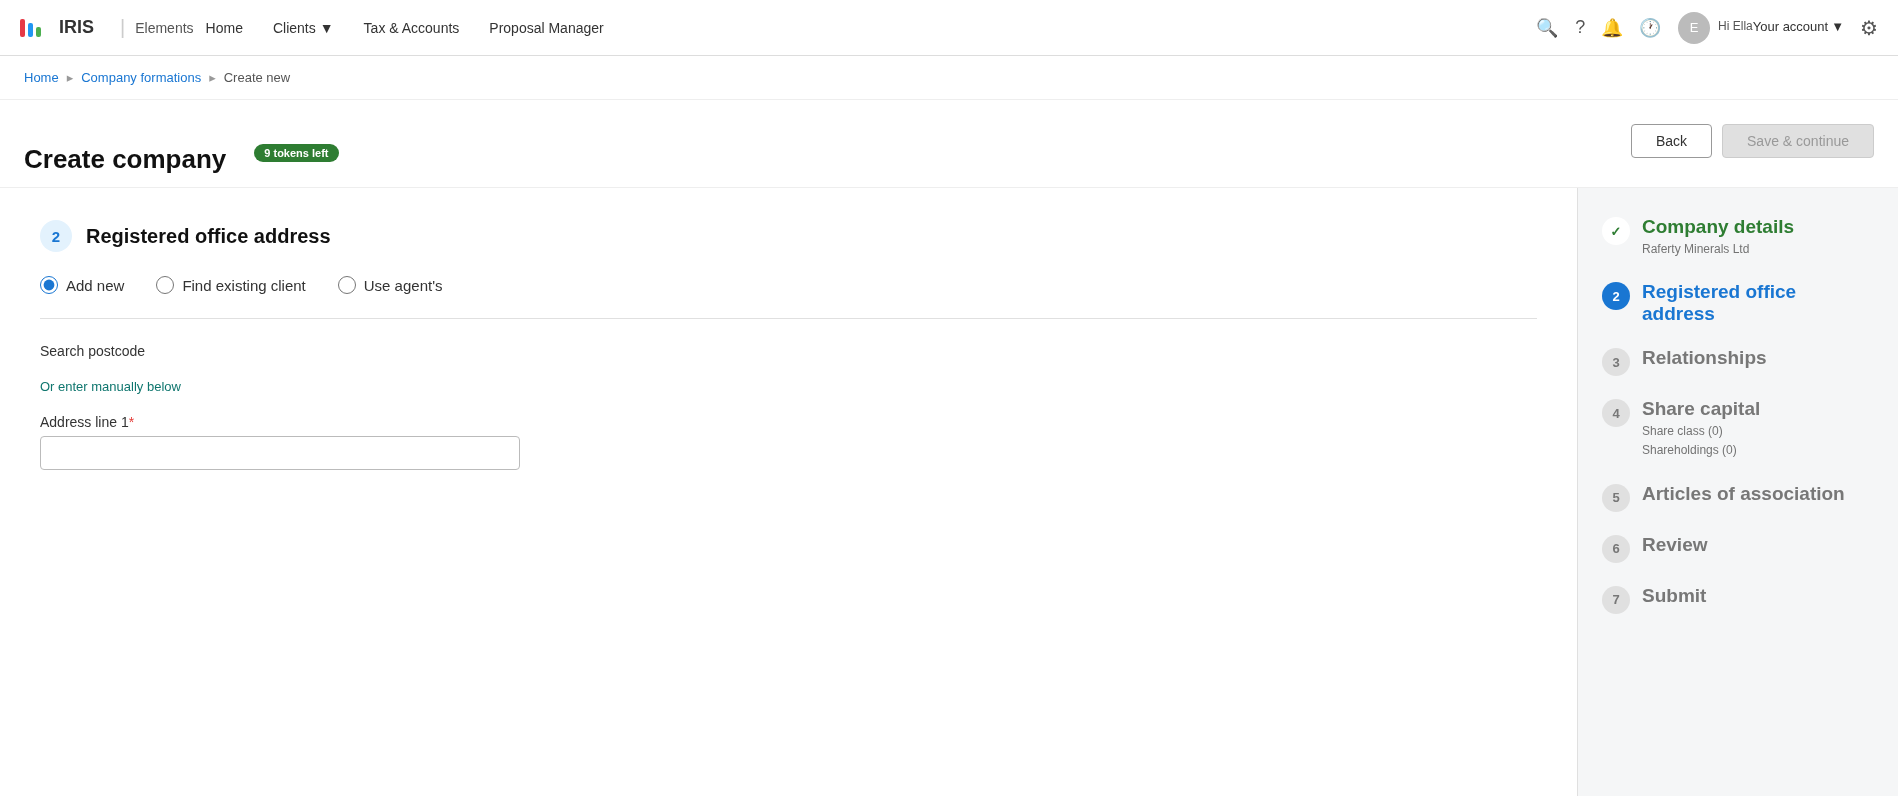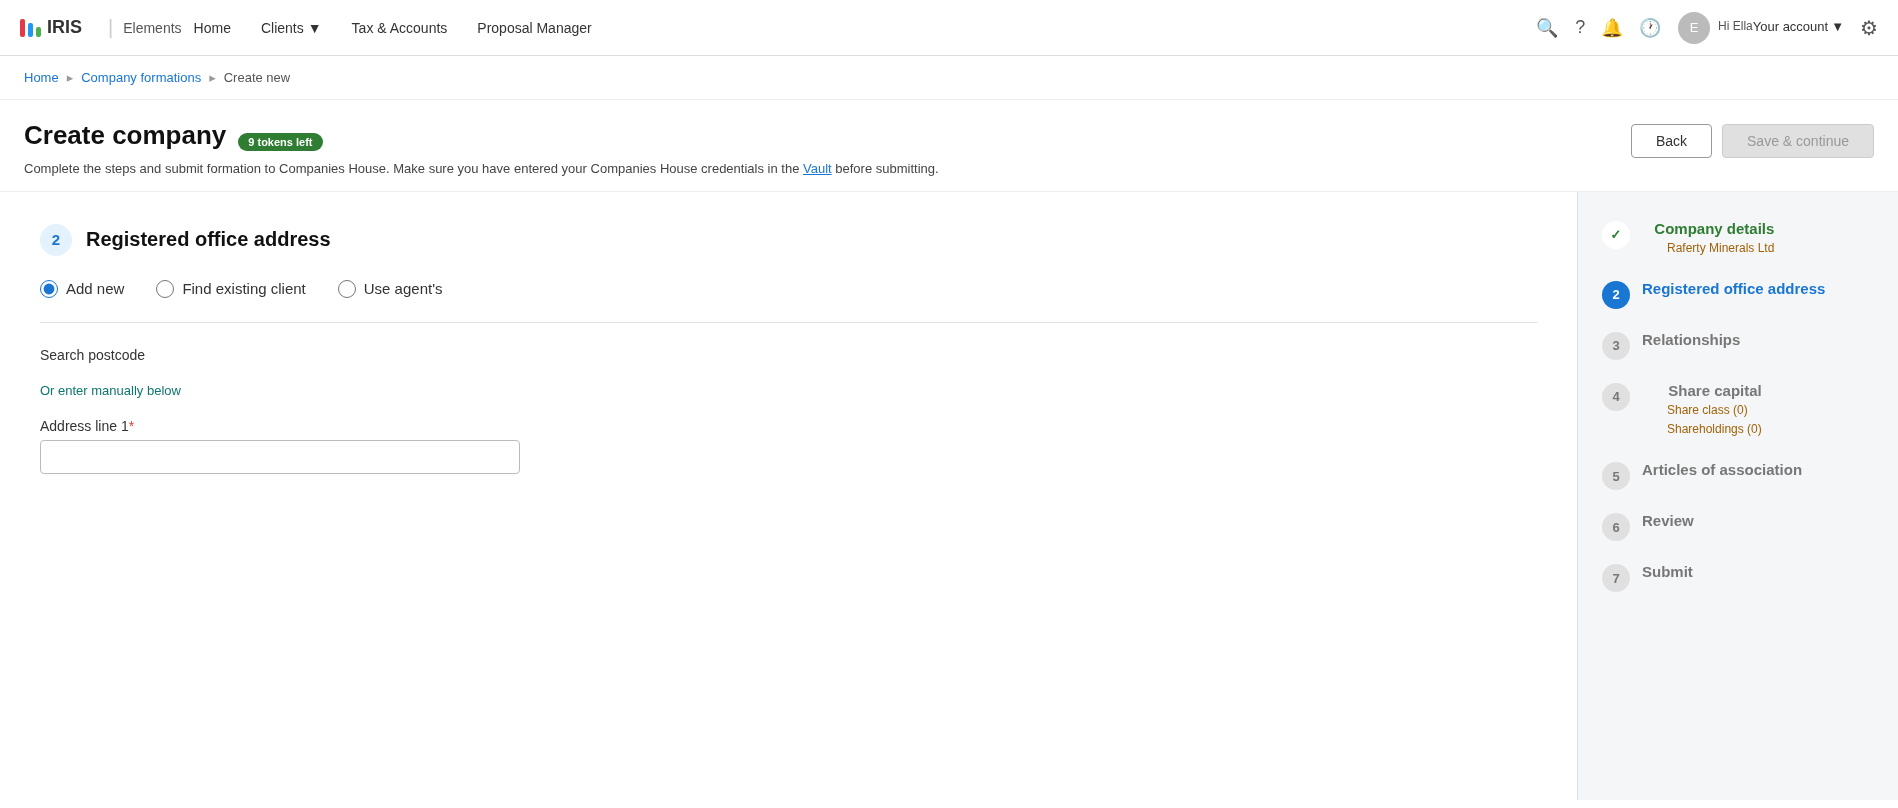--- a/index.html
+++ b/index.html
@@ -16,21 +16,21 @@
     }
     .iris-bars {
       display: flex; gap: 3px; margin-right: 6px;
     }
     .iris-bars span {
       display: block; width: 5px; border-radius: 2px;
     }
     .iris-bars span:nth-child(1) { height: 18px; background: #e63946; }
     .iris-bars span:nth-child(2) { height: 14px; background: #2196f3; margin-top: 4px; }
     .iris-bars span:nth-child(3) { height: 10px; background: #4caf50; margin-top: 8px; }
-    .logo-text { font-size: 18px; font-weight: 700; color: #333; }
+    .logo-text { font-size: 18px; font-weight: 700; color: #333; margin-left: 12px; }
     .logo-divider { color: #ccc; margin: 0 10px; font-size: 20px; }
     .logo-elements { font-size: 14px; color: #555; }
     .nav-links { display: flex; align-items: center; gap: 6px; flex: 1; }
     .nav-link {
       padding: 6px 12px; font-size: 14px; color: #333; cursor: pointer;
       text-decoration: none; border-radius: 4px;
       display: flex; align-items: center; gap: 4px;
     }
     .nav-right {
       display: flex; align-items: center; gap: 16px;
@@ -56,21 +56,21 @@
     .breadcrumb-sep { color: #999; }
     .breadcrumb-current { color: #555; }
 
     
     .page-header {
       padding: 20px 24px 12px; background: #fff; border-bottom: 1px solid #eee;
       display: flex; align-items: flex-start; justify-content: space-between;
     }
     .page-title-area { display: flex; flex-direction: column; gap: 8px; }
     .page-title {
-      display: flex; align-items: flex-end; gap: 12px;
+      display: flex; align-items: flex-start; gap: 28px; margin-top: 24px;
     }
     .page-title h1 { font-size: 26px; font-weight: 700; color: #111; }
     .tokens-badge {
       background: #2e7d32; color: #fff; font-size: 11px; font-weight: 600;
       padding: 3px 10px; border-radius: 12px;
     }
     .page-desc { font-size: 13px; color: #444; line-height: 1.5; }
     .page-desc a { color: #1976d2; }
     .header-actions { display: flex; gap: 10px; margin-top: 4px; }
     .btn-back {
@@ -150,26 +150,26 @@
       border: none;
     }
     .sidebar-step-indicator.active {
       background: #1976d2; color: #fff;
     }
     .sidebar-step-indicator.inactive {
       background: #e0e0e0; color: #777;
     }
     .sidebar-step-content {}
     .sidebar-step-label {
-      font-size: 15px; font-weight: 600; text-align: right;
+      font-size: 19px; font-weight: 600;
     }
     .sidebar-step-label.completed { color: #2e7d32; }
     .sidebar-step-label.active { color: #1976d2; }
     .sidebar-step-label.inactive { color: #777; }
-    .sidebar-step-sub { font-size: 12px; color: #a16207; margin-top: 2px; margin-left: 25px; }
+    .sidebar-step-sub { font-size: 12px; color: #737373; margin-top: 2px; }
     .sidebar-step-sub div { line-height: 1.6; }
   </style>
 </head>
 <body>
 
 <nav class="navbar">
   <div class="logo">
     <div class="iris-bars">
       <span></span>
         <span></span>
@@ -216,23 +216,20 @@
   <span class="breadcrumb-sep">▸</span>
   <span class="breadcrumb-current">Create new</span>
 </div>
 
 <div class="page-header">
   <div class="page-title-area">
     <div class="page-title">
       <h1>Create company</h1>
       <span class="tokens-badge">9 tokens left</span>
     </div>
-    <p class="page-desc">
-      <span>Complete the steps and submit formation to Companies House. Make sure you have entered your Companies House credentials in the </span><a href="#">Vault</a><span> before submitting.</span>
-    </p>
   </div>
   <div class="header-actions">
     <button class="btn-back">Back</button>
     <button class="btn-save">Save &amp; continue</button>
   </div>
 </div>
 
 <div class="main-layout">
 
   <div class="content-area">

